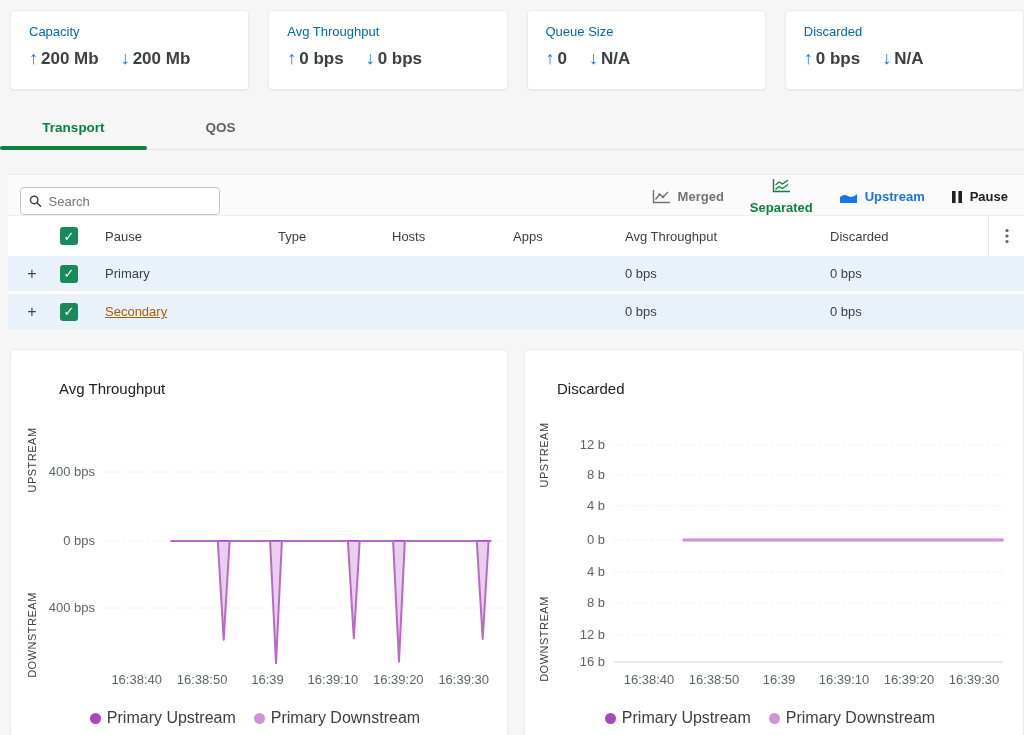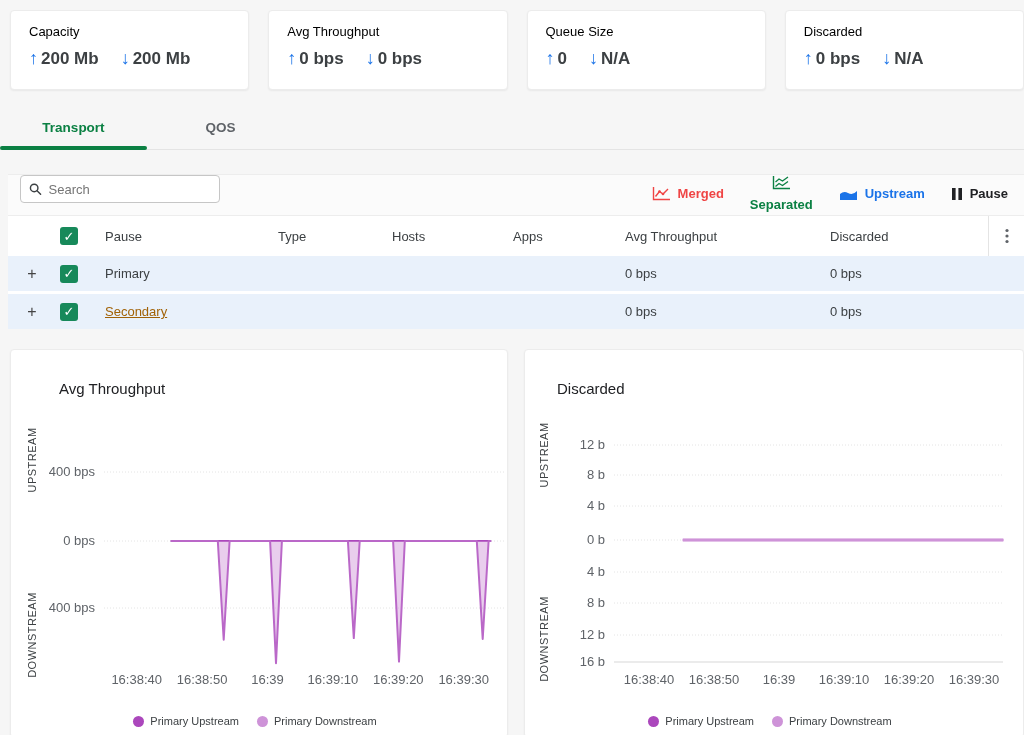--- a/index.html
+++ b/index.html
@@ -3,38 +3,38 @@
 <meta charset="utf-8">
 <style>
   * { margin:0; padding:0; box-sizing:border-box; }
   html,body { width:1024px; height:735px; overflow:hidden; }
   body { background:#f6f6f6; font-family:"Liberation Sans", sans-serif; color:#3c4043; }
 
   
   .stats-row { display:flex; gap:19px; padding:10px 0 0 10px; height:90px; }
   .stat-card { flex:1 1 0; background:#fff; border:1px solid #ececec; border-radius:4px;
                box-shadow:0 1px 2px rgba(0,0,0,.06); padding:13px 18px; }
-  .stat-label { font-size:13px; color:#000000; }
+  .stat-label { font-size:13px; color:#0369a1; }
   .stat-values { margin-top:9px; display:flex; align-items:center; font-size:17px; font-weight:bold; color:#3c4043; }
   .arrow { color:#1a73e8; font-size:18px; font-weight:bold; margin-right:3px; }
   .val2 { margin-left:22px; }
 
   
   .tabs { margin-top:16px; height:44px; border-bottom:1px solid #e4e4e4;
           display:flex; align-items:stretch; }
   .tab { width:147px; display:flex; align-items:center; justify-content:center;
          font-size:13.5px; font-weight:bold; color:#5f6368; position:relative; cursor:pointer; }
   .tab.active { color:#0b8043; }
   .tab.active::after { content:""; position:absolute; left:0; right:0; bottom:-1px; height:4px;
                        background:#0b8043; border-radius:2px; }
 
   
   .panel { margin:24px 0 0 8px; background:#fff; }
   .toolbar { height:42px; background:#fbfbfb; border-top:1px solid #ededed; border-bottom:1px solid #ededed;
-             display:flex; align-items:flex-start; justify-content:space-between; padding:0 16px 0 12px; }
+             display:flex; align-items:flex-end; justify-content:space-between; padding:0 16px 0 12px; }
   .search-box { width:200px; height:28px; background:#fff; border:1px solid #c6c6c6; border-radius:4px;
                 display:flex; align-items:center; padding:0 8px; gap:7px; }
   .search-box input { border:none; outline:none; background:transparent; font-size:13px; color:#5f6368; width:100%;
                       font-family:"Liberation Sans", sans-serif; }
   .view-buttons { display:flex; align-items:center; gap:26px; }
   .view-btn { display:flex; align-items:center; gap:7px; font-size:13px; font-weight:bold; cursor:pointer; }
 
   .thead, .trow { display:grid; grid-template-columns:28px 46px 173px 114px 121px 112px 205px 1fr 36px;
                   align-items:center; padding-left:10px; font-size:13px; }
   .thead { height:40px; background:#fff; color:#3c4043; }
@@ -52,21 +52,21 @@
   .chart-card { background:#fff; border:1px solid #ececec; border-radius:4px;
                 box-shadow:0 1px 2px rgba(0,0,0,.06); position:relative; height:389px; overflow:hidden; }
   .chart-card.left { width:498px; }
   .chart-card.right { flex:1; }
   .chart-title { position:absolute; top:30px; font-size:15px; font-weight:500; color:#202124; }
   .chart-card.left .chart-title { left:48px; }
   .chart-card.right .chart-title { left:32px; }
   .axis-label { position:absolute; transform:rotate(-90deg); font-size:11px; color:#3c4043;
                 letter-spacing:.5px; text-align:center; }
   .legend { position:absolute; left:0; right:8px; bottom:10px; display:flex; justify-content:center;
-            gap:18px; font-size:11px; color:#3c4043; }
+            gap:18px; font-size:16px; color:#3c4043; }
   .legend-item { display:flex; align-items:center; gap:6px; cursor:pointer; }
   .dot { width:11px; height:11px; border-radius:50%; }
   svg.chart { position:absolute; left:0; top:0; }
   svg.chart text { font-family:"Liberation Sans", sans-serif; font-size:13px; fill:#5f6368; }
 </style>
 </head>
 <body>
 
 <div class="stats-row">
   <div class="stat-card">
@@ -119,21 +119,21 @@
 <div class="panel">
   <div class="toolbar">
     <div class="search-box">
       <svg width="14" height="14" viewBox="0 0 14 14">
         <circle cx="5.8" cy="5.8" r="4.2" fill="none" stroke="#3c4043" stroke-width="1.6"></circle>
         <line x1="9" y1="9" x2="13" y2="13" stroke="#3c4043" stroke-width="1.6" stroke-linecap="round"></line>
       </svg>
       <input type="text" placeholder="Search" style="">
     </div>
     <div class="view-buttons">
-      <div class="view-btn" style="color: #ef4444;">
+      <div class="view-btn" style="color: #737373;">
         <svg width="19" height="15" viewBox="0 0 19 15">
           <path d="M1.5 1 L1.5 13.5 L18 13.5" fill="none" stroke="currentColor" stroke-width="1.4"></path>
           <path d="M3.5 10.5 L7.5 5.5 L11 8 L16 3" fill="none" stroke="currentColor" stroke-width="1.4"></path>
           <circle cx="7.5" cy="5.5" r="1.3" fill="currentColor"></circle>
           <circle cx="11" cy="8" r="1.3" fill="currentColor"></circle>
         </svg>
         <span>Merged</span>
       </div>
       <div class="view-btn" style="color: rgb(11, 128, 67); flex-direction: column;">
         <svg width="19" height="15" viewBox="0 0 19 15">

